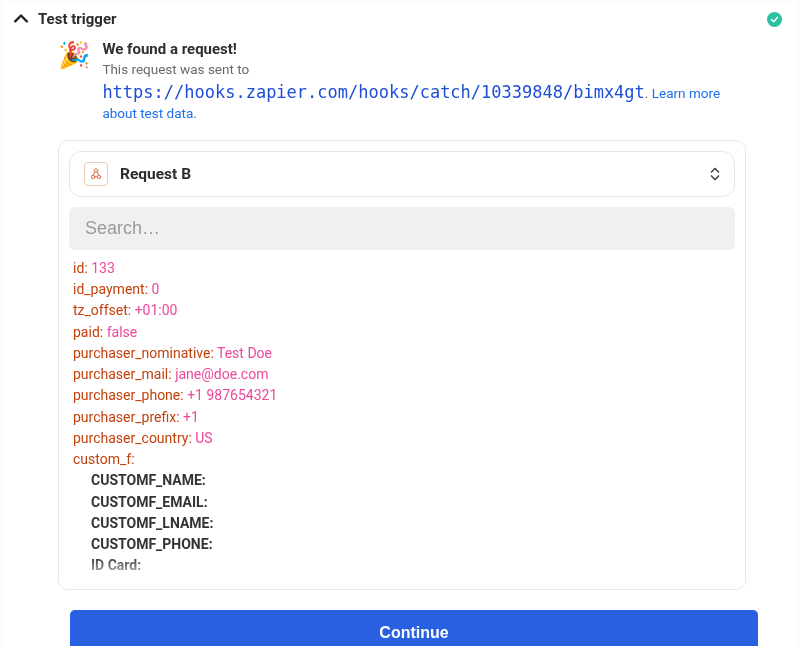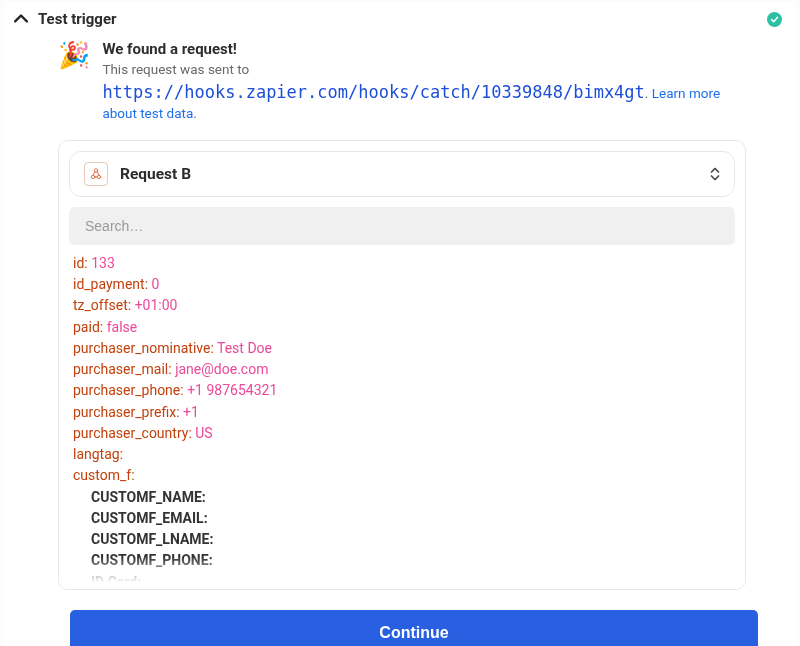--- a/index.html
+++ b/index.html
@@ -132,21 +132,21 @@
     background: #f0f0f1;
     border-radius: 6px;
     padding: 10px 14px;
     margin-bottom: 8px;
   }
   .search-row input {
     border: none;
     background: transparent;
     outline: none;
     width: 100%;
-    font-size: 14px;
+    font-size: 18px;
     color: #555;
   }
   .search-row input::placeholder { color: #9a9a9a; }
   .kv-list {
     padding: 0 4px;
     font-size: 14px;
     line-height: 1.52;
     color: #333;
     height: 340px;
     overflow: hidden;
@@ -239,21 +239,20 @@
     <div class="kv-list" id="kv-list">
         <div class="kv-row"><span class="k">id:</span> <span class="v">133</span></div>
         <div class="kv-row"><span class="k">id_payment:</span> <span class="v">0</span></div>
         <div class="kv-row"><span class="k">tz_offset:</span> <span class="v">+01:00</span></div>
         <div class="kv-row"><span class="k">paid:</span> <span class="v">false</span></div>
         <div class="kv-row"><span class="k">purchaser_nominative:</span> <span class="v">Test Doe</span></div>
         <div class="kv-row"><span class="k">purchaser_mail:</span> <span class="v">jane@doe.com</span></div>
         <div class="kv-row"><span class="k">purchaser_phone:</span> <span class="v">+1 987654321</span></div>
         <div class="kv-row"><span class="k">purchaser_prefix:</span> <span class="v">+1</span></div>
         <div class="kv-row"><span class="k">purchaser_country:</span> <span class="v">US</span></div>
-        <div class="kv-row"><span class="k">langtag:</span> <span class="v"></span></div>
         <div class="kv-row"><span class="k">custom_f:</span> <span class="v"></span></div>
         <div class="kv-sub">CUSTOMF_NAME:</div>
         <div class="kv-sub">CUSTOMF_EMAIL:</div>
         <div class="kv-sub">CUSTOMF_LNAME:</div>
         <div class="kv-sub">CUSTOMF_PHONE:</div>
         <div class="kv-sub">ID Card:</div>
       </div>
 
     <div class="card-fade"></div>
   </div>

